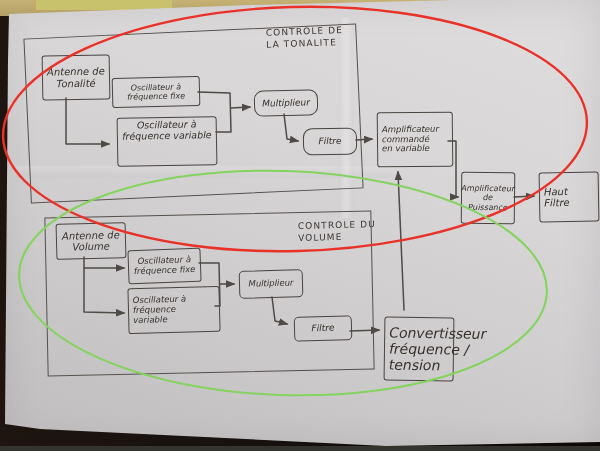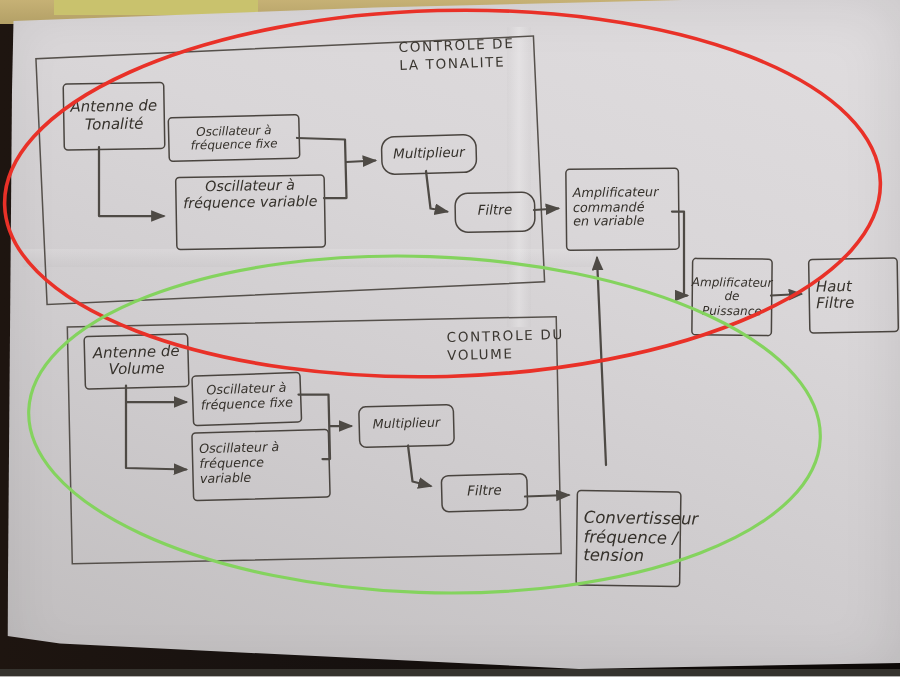--- a/index.html
+++ b/index.html
@@ -91,21 +91,21 @@
   </div>
   <div class="box" style="left:461px;top:172px;width:52px;height:50px;font-size:8px;--rot:0.6deg">
     <span class="ln">Amplificateur</span>
     <span class="ln">de</span>
     <span class="ln">Puissance</span>
   </div>
   <div class="box left-align" style="left:539px;top:172px;width:54px;height:48px;font-size:10px;--rot:-1deg">
     <span class="ln">Haut</span>
     <span class="ln">Filtre</span>
   </div>
-  <div class="box left-align" style="left:384px;top:327px;width:64px;height:62px;font-size:11px;--rot:0.8deg">
+  <div class="box left-align" style="left:384px;top:317px;width:64px;height:62px;font-size:14px;--rot:0.8deg">
     <span class="ln">Convertisseur</span>
     <span class="ln">fréquence /</span>
     <span class="ln">tension</span>
   </div>
 
   <div class="box" style="left:56px;top:223px;width:68px;height:34px;font-size:10px;--rot:-1.5deg">
     <span class="ln">Antenne de</span>
     <span class="ln">Volume</span>
   </div>
   <div class="box" style="left:128px;top:249px;width:71px;height:32px;font-size:8.5px;--rot:-2deg">

